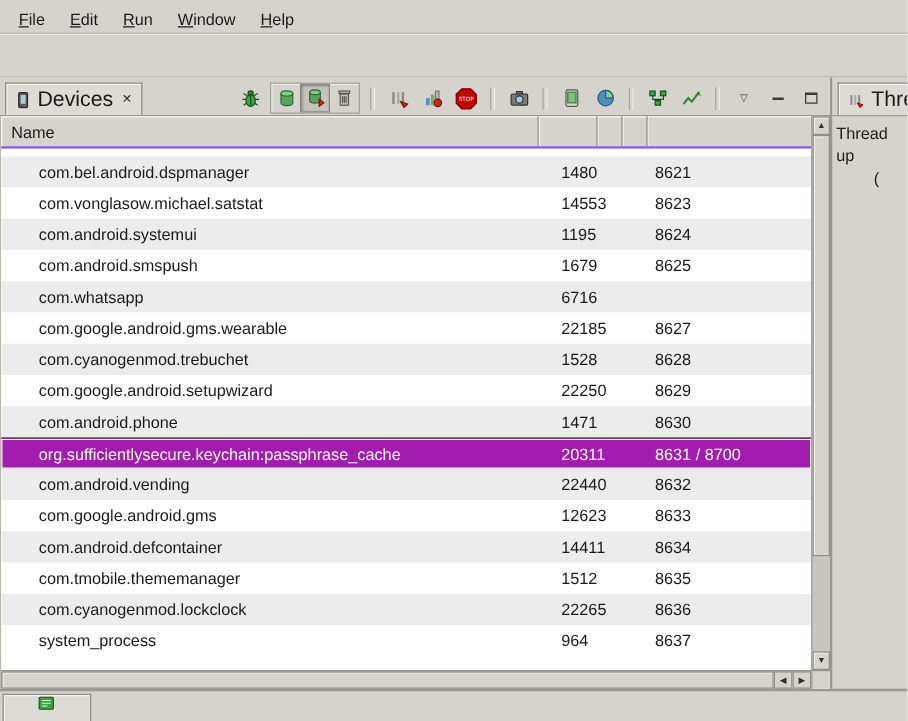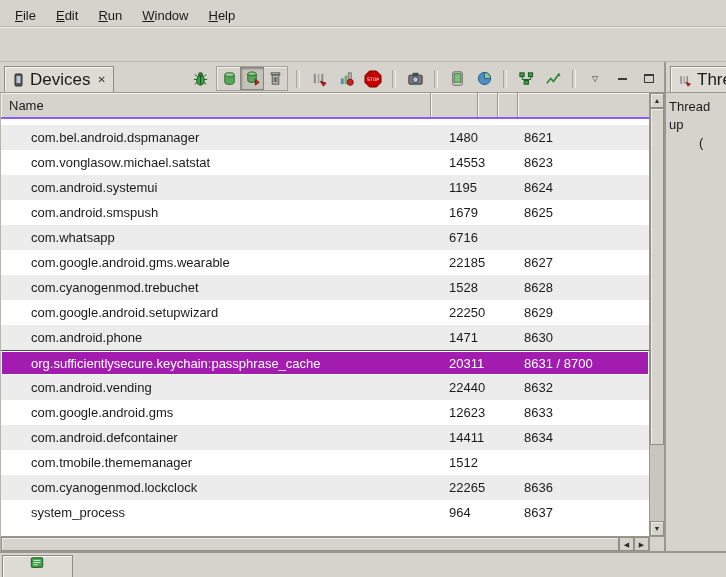--- a/index.html
+++ b/index.html
@@ -316,20 +316,21 @@
             <span class="cell cell-port">8633</span>
           </div>
             <div class="row even">
             <span class="cell cell-name">com.android.defcontainer</span>
             <span class="cell cell-pid">14411</span>
             <span class="cell cell-port">8634</span>
           </div>
             <div class="row">
             <span class="cell cell-name">com.tmobile.thememanager</span>
             <span class="cell cell-pid">1512</span>
+            <span class="cell cell-port">8635</span>
           </div>
             <div class="row even">
             <span class="cell cell-name">com.cyanogenmod.lockclock</span>
             <span class="cell cell-pid">22265</span>
             <span class="cell cell-port">8636</span>
           </div>
             <div class="row">
             <span class="cell cell-name">system_process</span>
             <span class="cell cell-pid">964</span>
             <span class="cell cell-port">8637</span>

